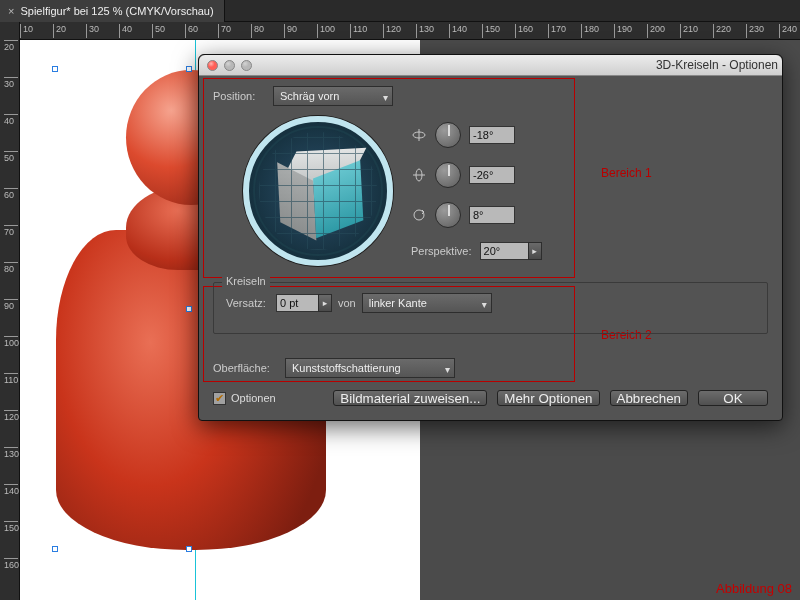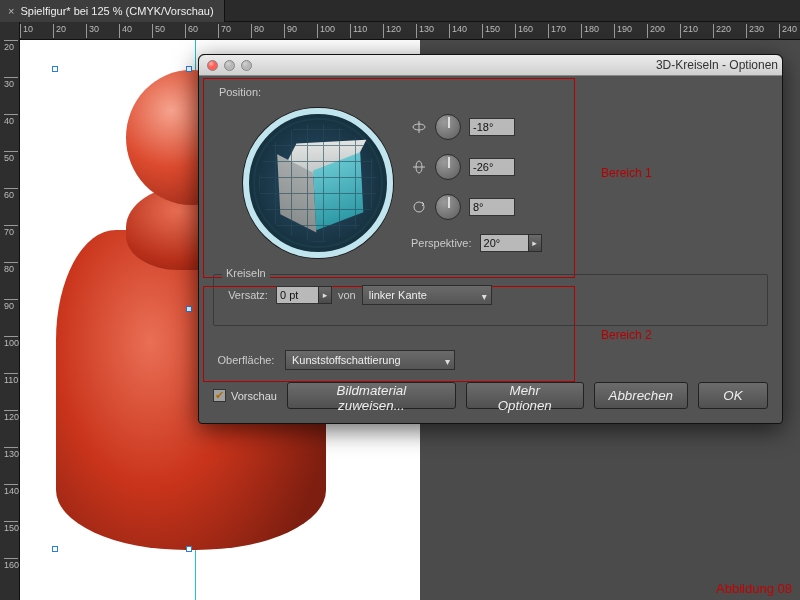--- a/index.html
+++ b/index.html
@@ -45,21 +45,21 @@
   .traffic { display:flex; gap:6px; padding-left:8px; z-index:1;}
   .traffic span{ width:11px; height:11px; border-radius:50%; display:inline-block; background:radial-gradient(circle at 35% 30%,#fff6,#0000 40%), #b7b7b7; border:1px solid #888;}
   .traffic .r{ background:radial-gradient(circle at 35% 30%,#fff8,#0000 40%), #ff5f57;}
   .dialog-body { padding:10px 14px 14px 14px; position:relative; }
 
   
   .anno { position:absolute; border:1px solid #b80000; pointer-events:none; }
   .anno-label { position:absolute; color:#b80000; font-size:12px; font-weight:500; }
 
   .row { display:flex; align-items:center; gap:6px; margin-bottom:8px; }
-  .lbl { color:#ccc; text-align:center; }
+  .lbl { color:#ccc; text-align:left; }
   .select { background:linear-gradient(#6a6a6a,#555); border:1px solid #2d2d2d; height:20px; line-height:18px; padding:0 18px 0 6px; color:#eee; position:relative; min-width:80px;}
   .select::after{ content:"▾"; position:absolute; right:4px; top:2px; color:#ddd; font-size:10px;}
   .input { background:#b9b9b9; border:1px solid #333; height:18px; line-height:16px; width:46px; text-align:left; padding:0 3px; color:#111; }
 
   
   .sec1 { display:flex; gap:18px; align-items:center; margin:10px 0 16px 0; }
   .trackball { width:150px; height:150px; border-radius:50%;
     background:
       radial-gradient(circle at 50% 50%, #2b506b 0%, #16313f 70%, #0a1a22 100%);
     position:relative; border:6px solid #c0e5ef; box-shadow:0 0 0 1px #1d1d1d;
@@ -80,21 +80,21 @@
   .rot-icon { width:16px; height:16px; color:#c7c7c7; }
   .dial { width:26px; height:26px; border-radius:50%; background:radial-gradient(circle at 35% 30%,#9a9a9a,#5c5c5c); border:1px solid #2b2b2b; position:relative;}
   .dial::after{ content:""; position:absolute; left:12px; top:2px; width:2px; height:11px; background:#ddd;}
   .fieldset { border:1px solid #3a3a3a; border-radius:2px; padding:10px 12px 12px 12px; margin-top:6px; position:relative; }
   .fieldset .legend { position:absolute; top:-8px; left:8px; background:#535353; padding:0 4px; color:#ccc; }
   .stepper { display:inline-flex; }
   .stepper .input{ border-right:none;}
   .stepbtn { width:14px; height:18px; background:linear-gradient(#6a6a6a,#4a4a4a); border:1px solid #2d2d2d; display:flex; align-items:center; justify-content:center; color:#ddd; font-size:9px;}
   .radio-cap { width:18px; height:18px; border-radius:50%; border:1px solid #222; background:#6a6a6a; display:inline-block;}
   .radio-cap.on { background:radial-gradient(circle at 40% 35%, #d7d7d7, #777); box-shadow:inset -2px -2px 3px #333;}
-  .btn { height:27px; padding:0 14px; background:linear-gradient(#6c6c6c,#505050); border:1px solid #222; color:#eee; border-radius:3px;font-style:italic; }
+  .btn { height:16px; padding:0 6px; background:linear-gradient(#6c6c6c,#505050); border:1px solid #222; color:#eee; border-radius:3px; }
   .btnrow { display:flex; gap:10px; justify-content:flex-end; margin-top:12px; }
   .check { width:13px; height:13px; background:#a1a1a1; border:1px solid #333; display:inline-flex; align-items:center; justify-content:center; color:#b36b00; font-size:11px; }
 
   .caption { position:absolute; right:8px; bottom:4px; color:#c40000; font-size:13px; font-weight:500; }
 </style>
 </head>
 <body>
 
 <div class="tabbar">
   <div class="tab">
@@ -175,20 +175,23 @@
 
   <div class="dialog-body">
 
     <div class="anno" style="left:4px; top:2px; width:372px; height:200px;"></div>
     <div class="anno-label" style="left:402px; top:90px;">Bereich 1</div>
     <div class="anno" style="left:4px; top:210px; width:372px; height:96px;"></div>
     <div class="anno-label" style="left:402px; top:252px;">Bereich 2</div>
 
     <div class="row">
       <span class="lbl" style="width:54px">Position:</span>
+      <div class="select" style="width:120px">
+        <span>Schräg vorn</span>
+      </div>
     </div>
 
     <div class="sec1">
       <div style="width:12px"></div>
       <div class="trackball">
         <div class="cube">
           <div class="top"></div>
             <div class="left"></div>
             <div class="right"></div>
         </div>
@@ -246,21 +249,21 @@
     <div class="row" style="margin-top:24px">
       <span class="lbl" style="width:66px">Oberfläche:</span>
       <div class="select" style="width:170px">
         <span>Kunststoffschattierung</span>
       </div>
     </div>
 
     <div class="btnrow">
       <label style="display:flex;align-items:center;gap:5px;margin-right:auto">
         <span class="check">✔</span>
-        <span>Vorschau</span>
+        <span>Optionen</span>
       </label>
       <button class="btn">Bildmaterial zuweisen...</button>
       <button class="btn">Mehr Optionen</button>
       <button class="btn">Abbrechen</button>
       <button class="btn" style="min-width:70px">OK</button>
     </div>
   </div>
 </div>
 
 <div class="caption">Abbildung 08</div>

